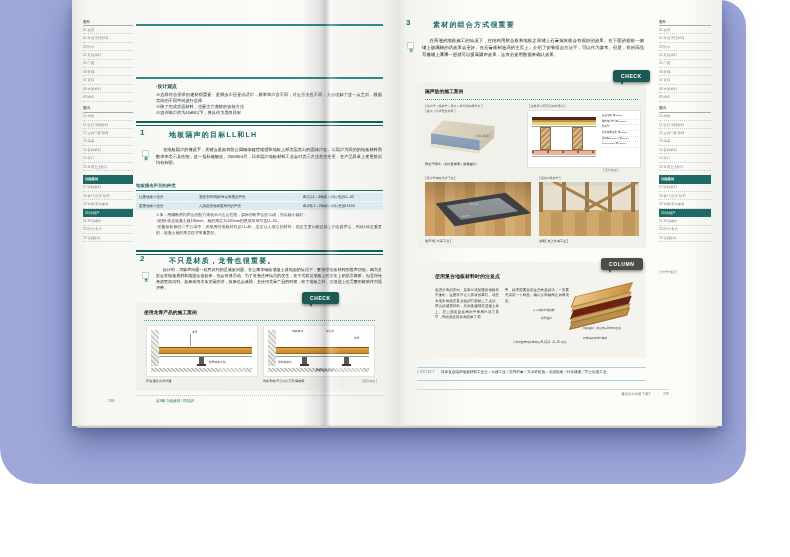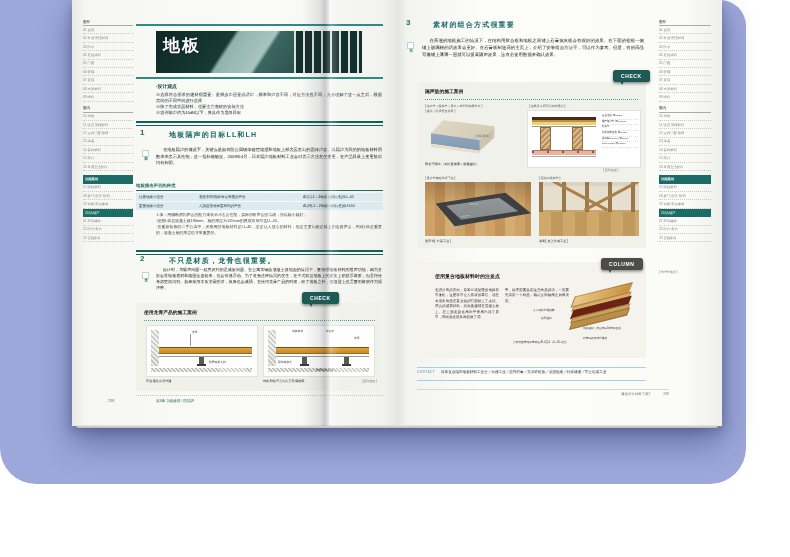--- a/index.html
+++ b/index.html
@@ -168,24 +168,20 @@
             <div class="toc-i">19 智能·家居建材</div>
             <div class="toc-i active">20 防隔声</div>
             <div class="toc-i">21 环保建材</div>
             <div class="toc-i">22 防火·耐火</div>
             <div class="toc-i">23 连接配件</div>
           </div>
       </div>
 
       <div class="a rule-thin" style="left:64px;top:24px;width:247px;"></div>
 
-      <div class="a photo" style="left:84px;top:31px;width:206px;height:42px;">
-        <div class="photo-bars"></div>
-        <div class="photo-title">地板</div>
-      </div>
 
       <div class="a rule-thin" style="left:64px;top:77px;width:247px;"></div>
 
       <div class="a" style="left:84px;top:83px;width:226px;">
         <div class="design-title">·设计观点</div>
         <div class="design-b">※选择符合需求的建材很重要。是脚步声还是说话声，频率和声音不同，对应方法也不同，充分理解了这一点之后，根据房间的不同空间进行选择</div>
         <div class="design-b">※除了完成表面材料，也要注意底材的安装方法</div>
         <div class="design-b">※容许噪声值为40dB以下，将其作为最终目标</div>
       </div>
 

